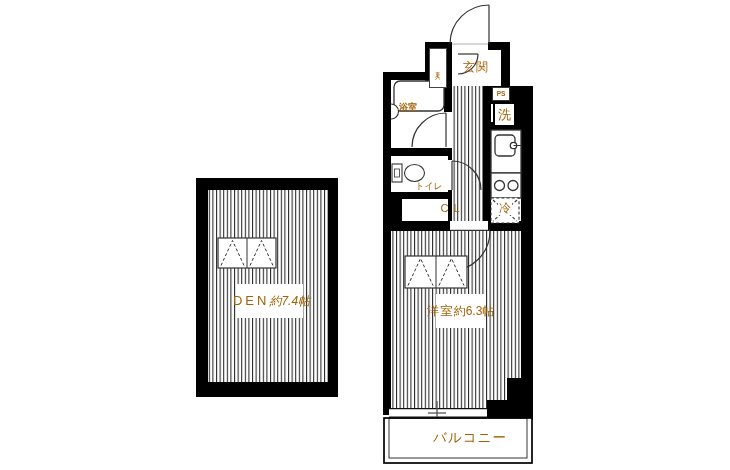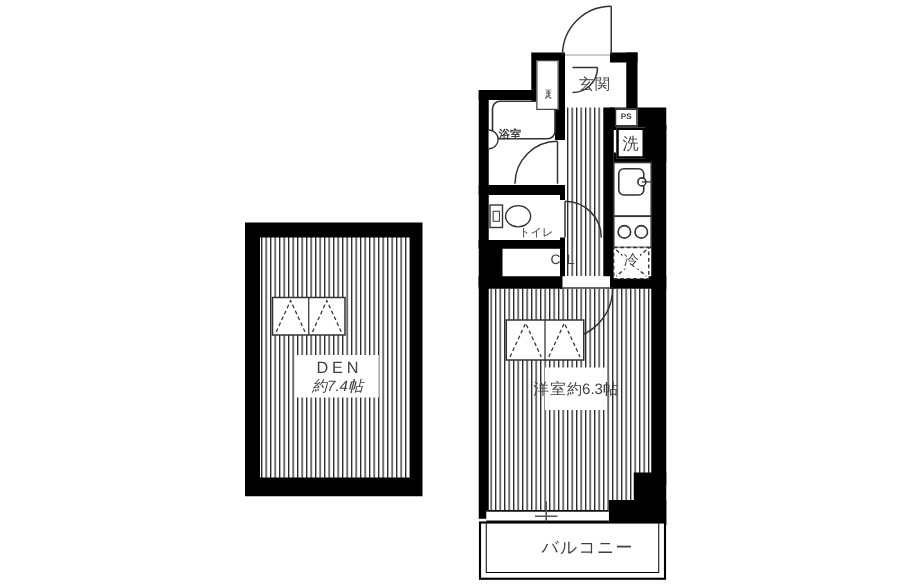--- a/index.html
+++ b/index.html
@@ -5,40 +5,40 @@
   html,body{margin:0;padding:0;background:#ffffff;}
   .canvas{
     position:relative;
     width:730px;height:470px;
     background:#ffffff;
     font-family:"Liberation Sans","DejaVu Sans",sans-serif;
     color:#1a1a1a;
     overflow:hidden;
   }
   .canvas svg{position:absolute;left:0;top:0;}
-  .lbl{position:absolute;text-align:center;line-height:1.2;color:#404040;white-space:nowrap;}
+  .lbl{position:absolute;text-align:center;line-height:1.2;color:#a16207;white-space:nowrap;}
   .lbl-genkan{left:452px;top:60px;width:48px;font-size:12px;letter-spacing:1px;}
   .box-shoe{left:429px;top:48px;width:16px;height:38px;border:1px solid #444;background:#fff;
     display:flex;align-items:center;justify-content:center;
     writing-mode:vertical-rl;font-size:5.5px;letter-spacing:1px;}
   .box-ps{left:492px;top:87px;width:16px;height:12px;border:1px solid #333;background:#fff;
     display:flex;align-items:center;justify-content:center;font-size:6.5px;font-weight:bold;}
   .box-wash{left:493px;top:102px;width:19px;height:21px;border:2px solid #000;background:#fff;
     display:flex;align-items:center;justify-content:center;font-size:13px;}
   .lbl-bath{left:392px;top:102px;width:32px;font-size:9px;font-weight:bold;}
   .lbl-toilet{left:408px;top:181px;width:42px;font-size:9px;}
   .lbl-cl{left:402px;top:202px;width:46px;font-size:11px;letter-spacing:5px;padding-left:5px;box-sizing:border-box;margin-left:25px;}
   .lbl-rei{left:491px;top:201px;width:28px;font-size:12px;}
   .lbl-rei span{background:#fff;padding:0 1px;}
   .box-west{left:436px;top:294px;width:49px;height:34px;background:#fff;
     display:flex;flex-direction:row;align-items:center;justify-content:center;}
   .box-west .l1{font-size:12.5px;letter-spacing:1px;}
   .box-west .l2{font-size:12px;}
   .box-den{left:237px;top:284px;width:66px;height:34px;background:#fff;
-    display:flex;flex-direction:column;align-items:center;justify-content:center;}
+    display:flex;flex-direction:row;align-items:center;justify-content:center;}
   .box-den .l1{font-size:13px;letter-spacing:3px;padding-left:3px;}
   .box-den .l2{font-size:12px;font-style:italic;}
   .lbl-balcony{left:384px;top:430px;width:148px;font-size:13.5px;letter-spacing:1px;margin-left:12px;}
 </style>
 </head>
 <body>
 
 <div class="canvas">
 
   <svg width="730" height="470" viewBox="0 0 730 470">

